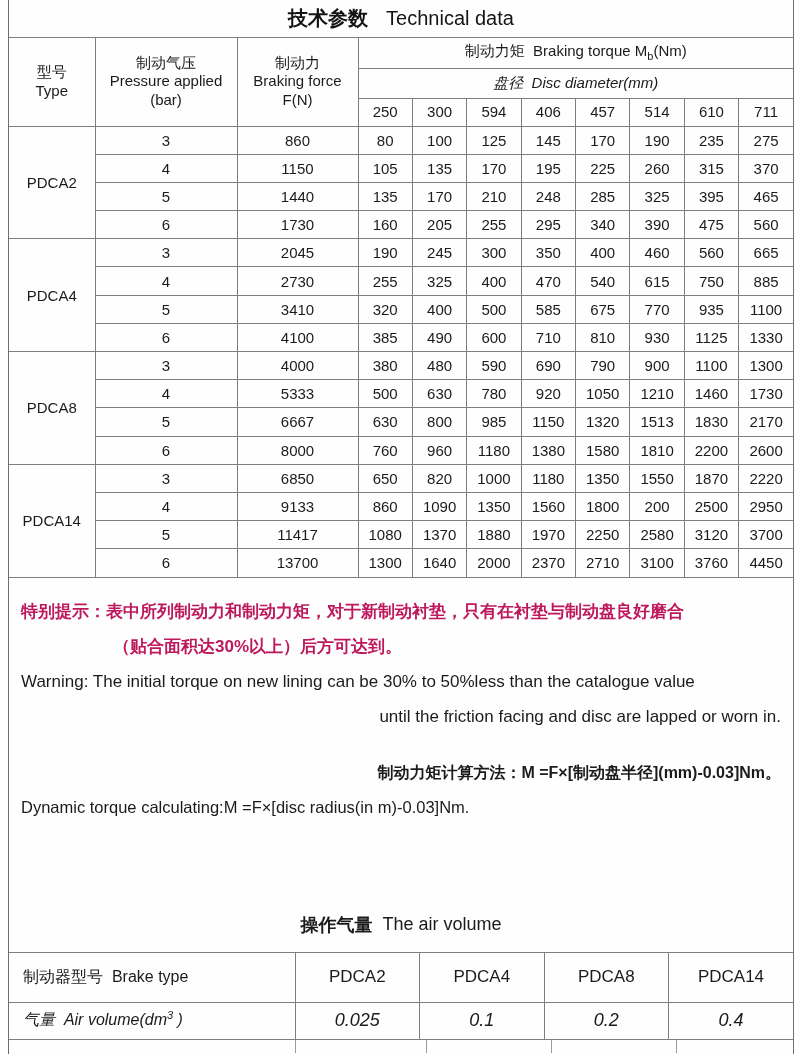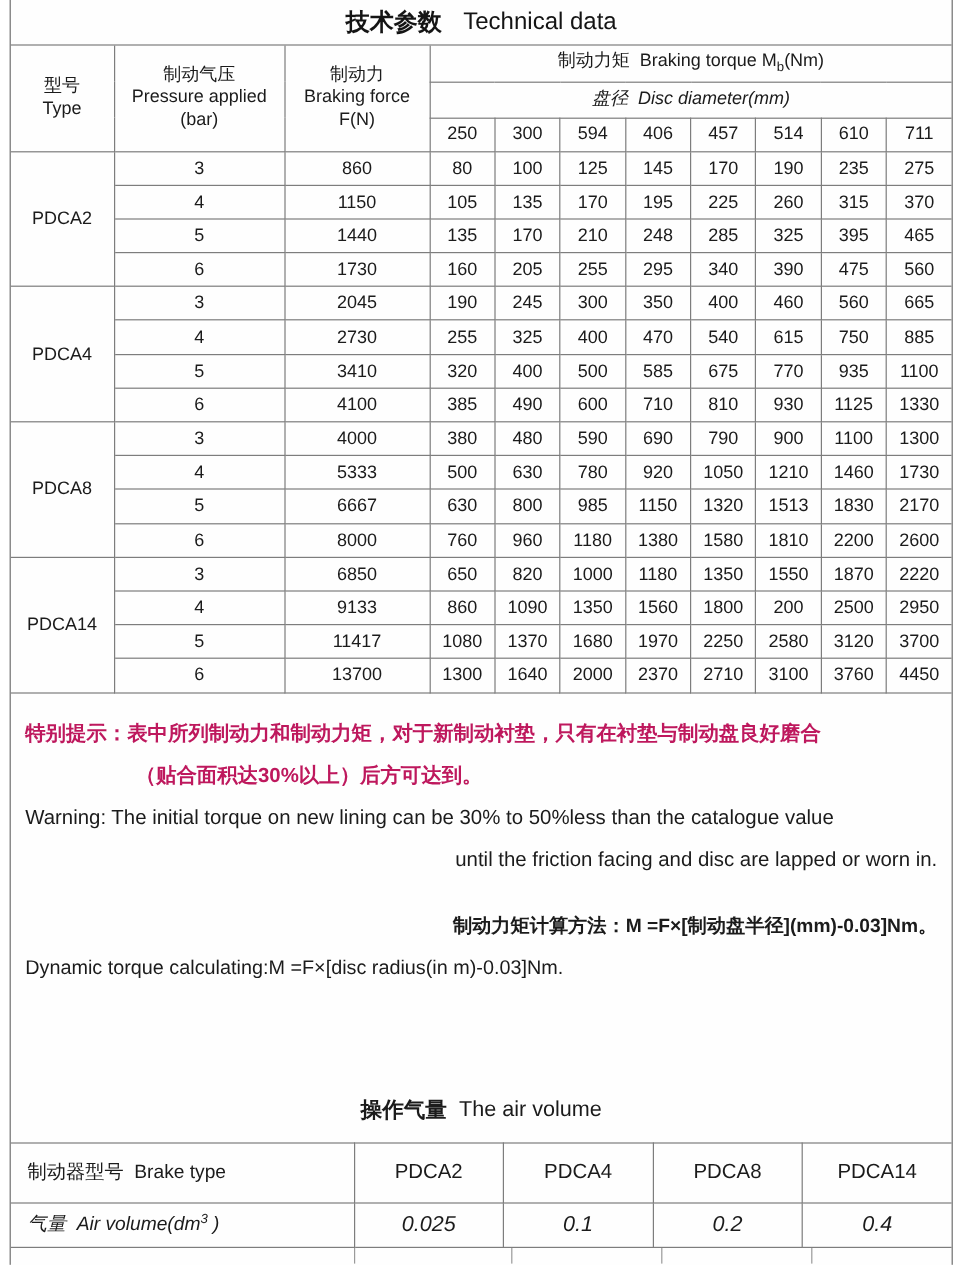--- a/index.html
+++ b/index.html
@@ -312,21 +312,21 @@
           <td>1800</td>
           <td>200</td>
           <td>2500</td>
           <td>2950</td>
         </tr>
         <tr>
           <td>5</td>
           <td>11417</td>
           <td>1080</td>
           <td>1370</td>
-          <td>1680</td>
+          <td>1880</td>
           <td>1970</td>
           <td>2250</td>
           <td>2580</td>
           <td>3120</td>
           <td>3700</td>
         </tr>
         <tr>
           <td>6</td>
           <td>13700</td>
           <td>1300</td>

